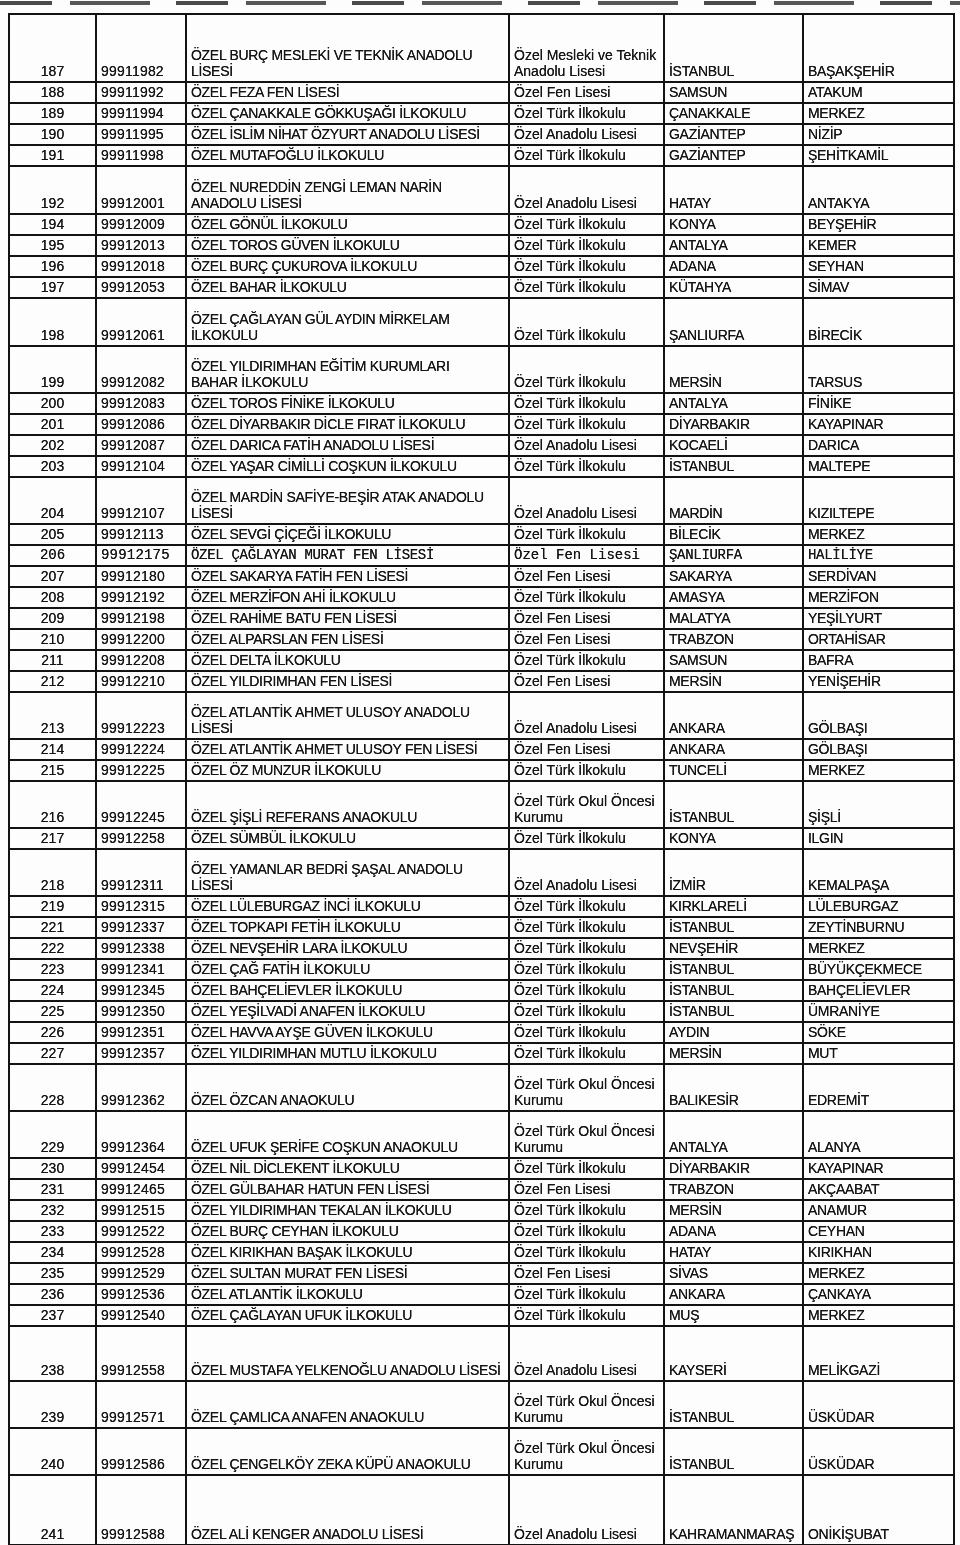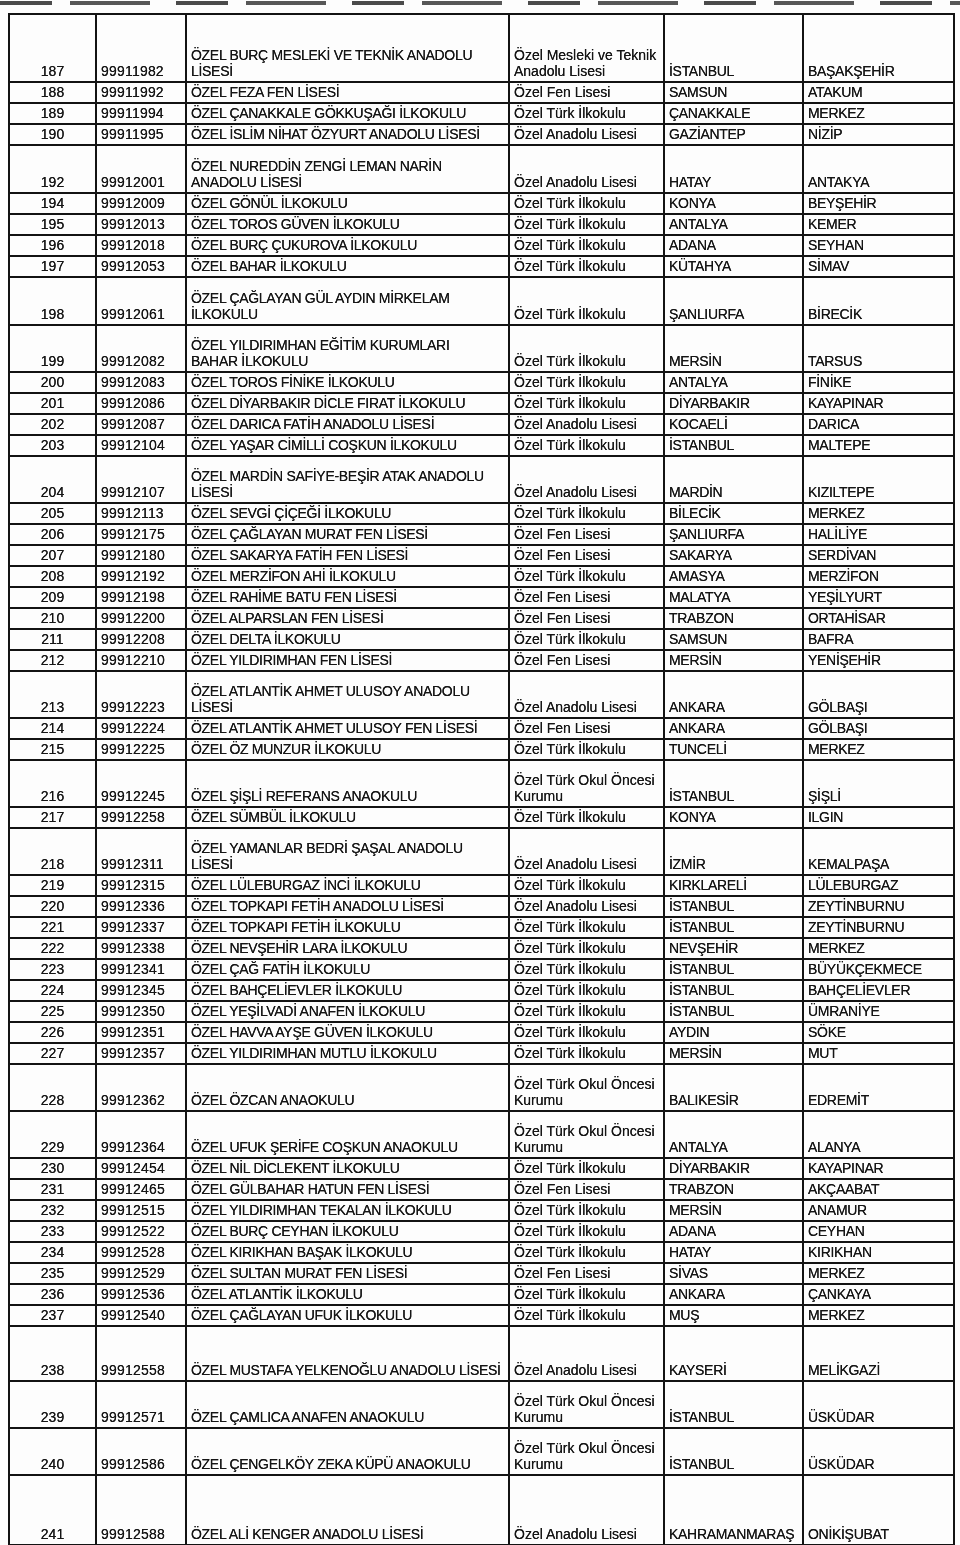--- a/index.html
+++ b/index.html
@@ -103,20 +103,28 @@
       <td class="c-dist">MERKEZ</td>
     </tr>
         <tr style="height: 19px;">
       <td class="c-no">190</td>
       <td class="c-code">99911995</td>
       <td class="c-name">ÖZEL İSLİM NİHAT ÖZYURT ANADOLU LİSESİ</td>
       <td class="c-type">Özel Anadolu Lisesi</td>
       <td class="c-prov">GAZİANTEP</td>
       <td class="c-dist">NİZİP</td>
     </tr>
+        <tr style="height: 19px;">
+      <td class="c-no">191</td>
+      <td class="c-code">99911998</td>
+      <td class="c-name">ÖZEL MUTAFOĞLU İLKOKULU</td>
+      <td class="c-type">Özel Türk İlkokulu</td>
+      <td class="c-prov">GAZİANTEP</td>
+      <td class="c-dist">ŞEHİTKAMİL</td>
+    </tr>
         <tr style="height: 48px;">
       <td class="c-no">192</td>
       <td class="c-code">99912001</td>
       <td class="c-name">ÖZEL NUREDDİN ZENGİ LEMAN NARİN
 ANADOLU LİSESİ</td>
       <td class="c-type">Özel Anadolu Lisesi</td>
       <td class="c-prov">HATAY</td>
       <td class="c-dist">ANTAKYA</td>
     </tr>
         <tr style="height: 19px;">
@@ -211,21 +219,21 @@
       <td class="c-dist">KIZILTEPE</td>
     </tr>
         <tr style="height: 19px; padding-left: 48px;">
       <td class="c-no">205</td>
       <td class="c-code">99912113</td>
       <td class="c-name">ÖZEL SEVGİ ÇİÇEĞİ İLKOKULU</td>
       <td class="c-type">Özel Türk İlkokulu</td>
       <td class="c-prov">BİLECİK</td>
       <td class="c-dist">MERKEZ</td>
     </tr>
-        <tr style="height: 19px;">
+        <tr style="height: 19px; font-family: Liberation Mono, monospace;">
       <td class="c-no">206</td>
       <td class="c-code">99912175</td>
       <td class="c-name">ÖZEL ÇAĞLAYAN MURAT FEN LİSESİ</td>
       <td class="c-type">Özel Fen Lisesi</td>
       <td class="c-prov">ŞANLIURFA</td>
       <td class="c-dist">HALİLİYE</td>
     </tr>
         <tr style="height: 19px;">
       <td class="c-no">207</td>
       <td class="c-code">99912180</td>
@@ -325,28 +333,20 @@
       <td class="c-prov">İZMİR</td>
       <td class="c-dist">KEMALPAŞA</td>
     </tr>
         <tr style="height: 19px;">
       <td class="c-no">219</td>
       <td class="c-code">99912315</td>
       <td class="c-name">ÖZEL LÜLEBURGAZ İNCİ İLKOKULU</td>
       <td class="c-type">Özel Türk İlkokulu</td>
       <td class="c-prov">KIRKLARELİ</td>
       <td class="c-dist">LÜLEBURGAZ</td>
-    </tr>
-        <tr style="height: 19px;">
-      <td class="c-no">220</td>
-      <td class="c-code">99912336</td>
-      <td class="c-name">ÖZEL TOPKAPI FETİH ANADOLU LİSESİ</td>
-      <td class="c-type">Özel Anadolu Lisesi</td>
-      <td class="c-prov">İSTANBUL</td>
-      <td class="c-dist">ZEYTİNBURNU</td>
     </tr>
         <tr style="height: 19px;">
       <td class="c-no">221</td>
       <td class="c-code">99912337</td>
       <td class="c-name">ÖZEL TOPKAPI FETİH İLKOKULU</td>
       <td class="c-type">Özel Türk İlkokulu</td>
       <td class="c-prov">İSTANBUL</td>
       <td class="c-dist">ZEYTİNBURNU</td>
     </tr>
         <tr style="height: 19px;">

